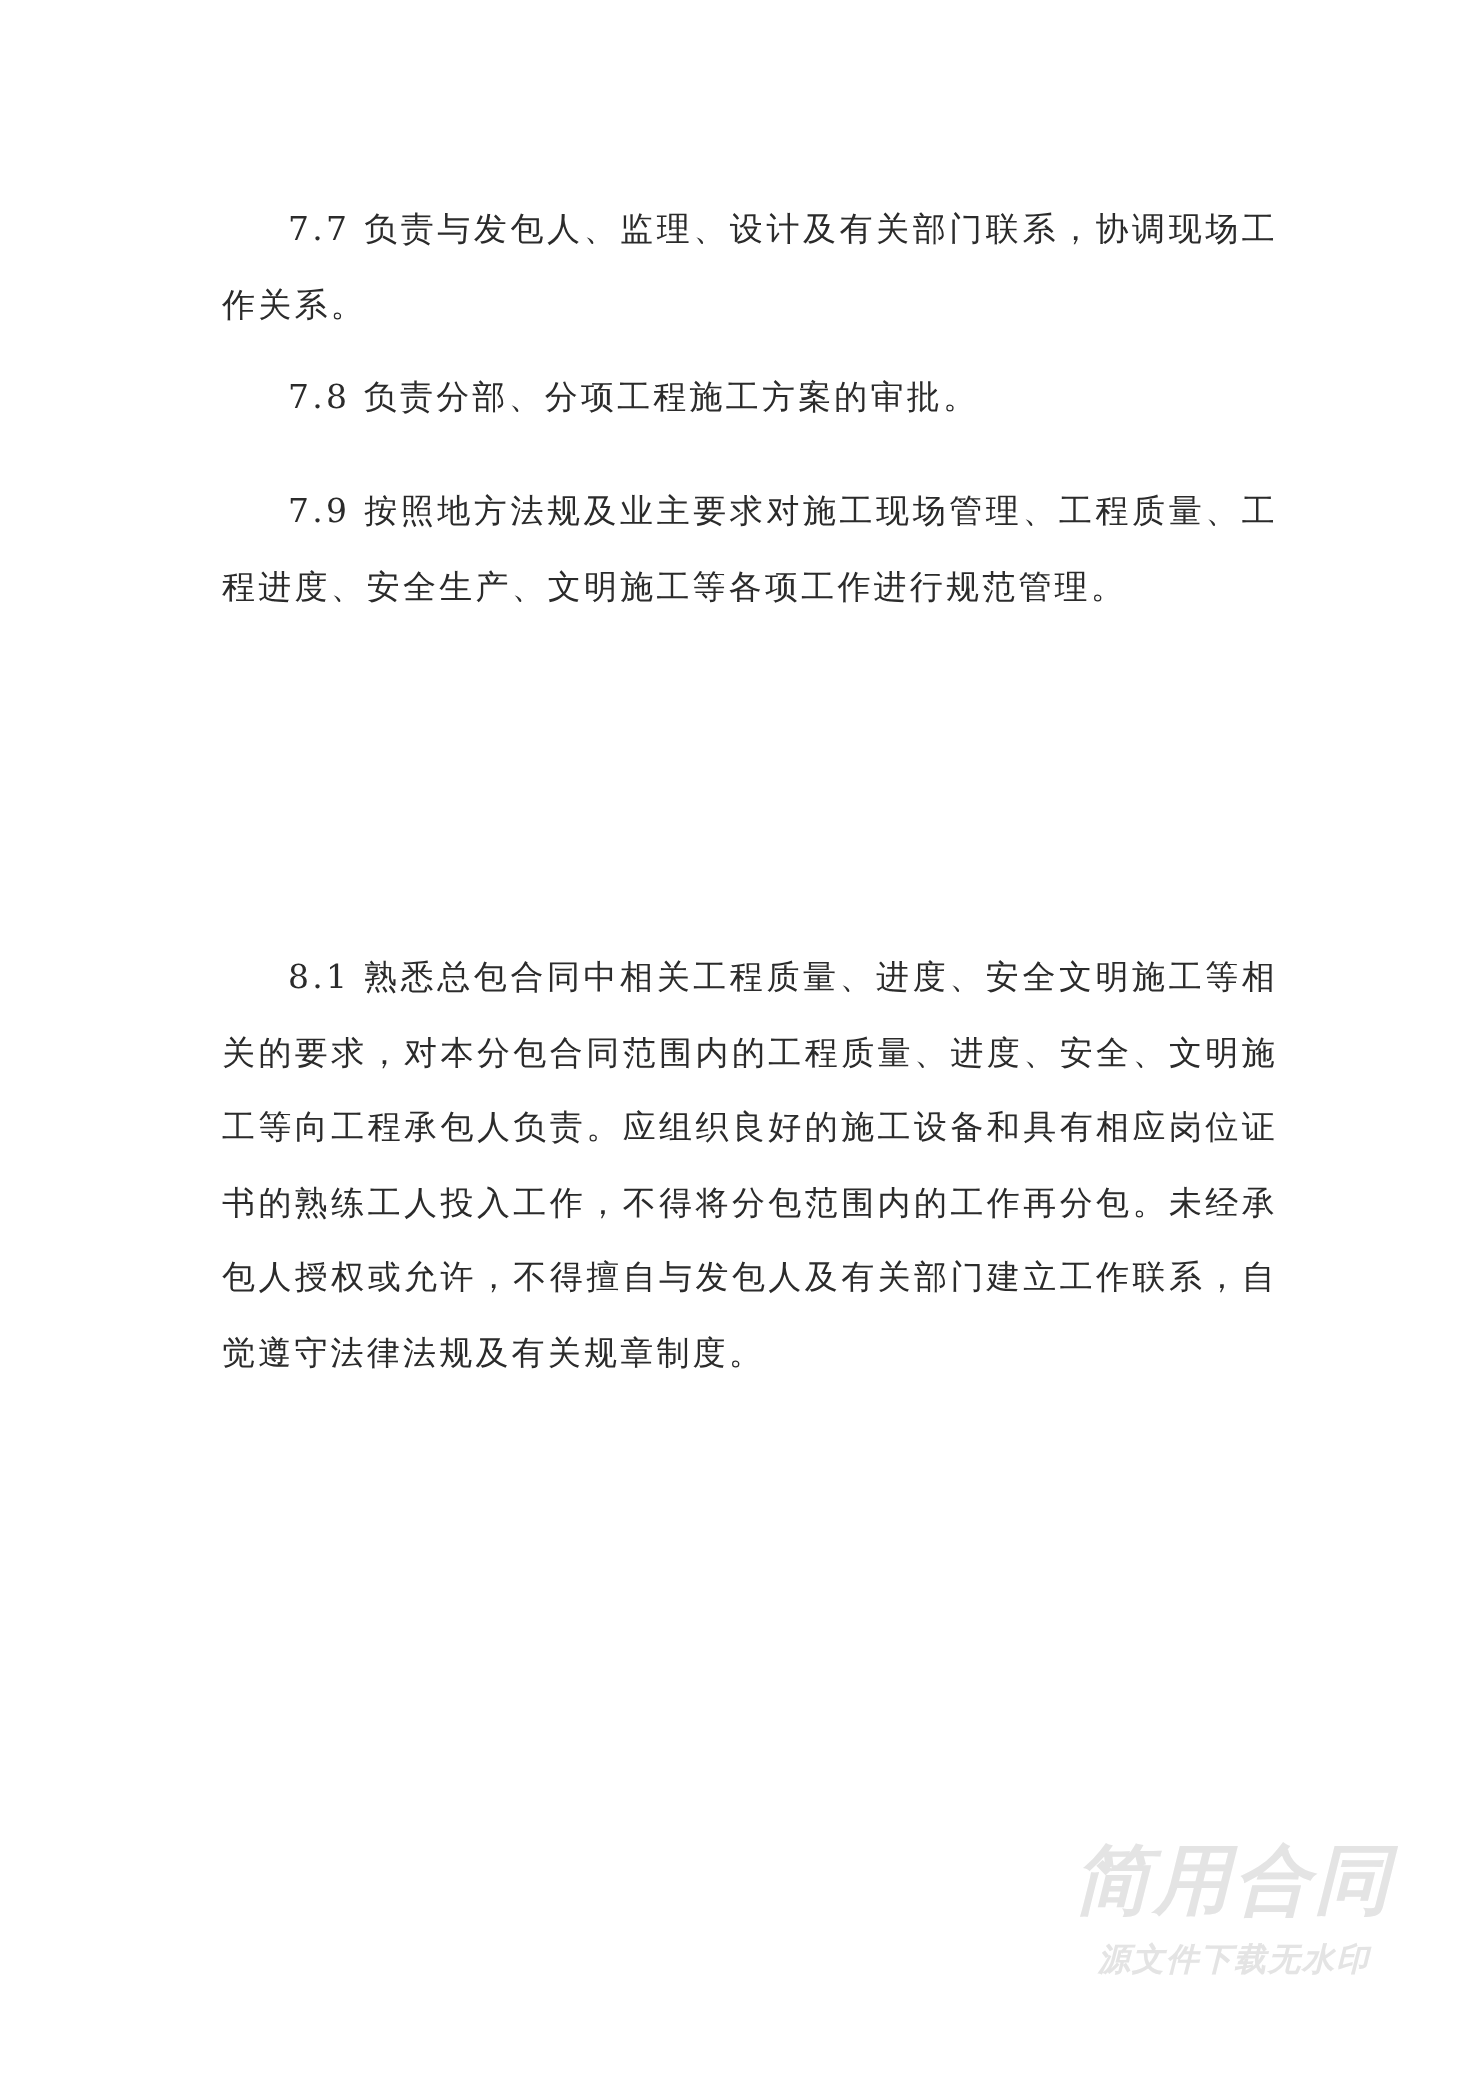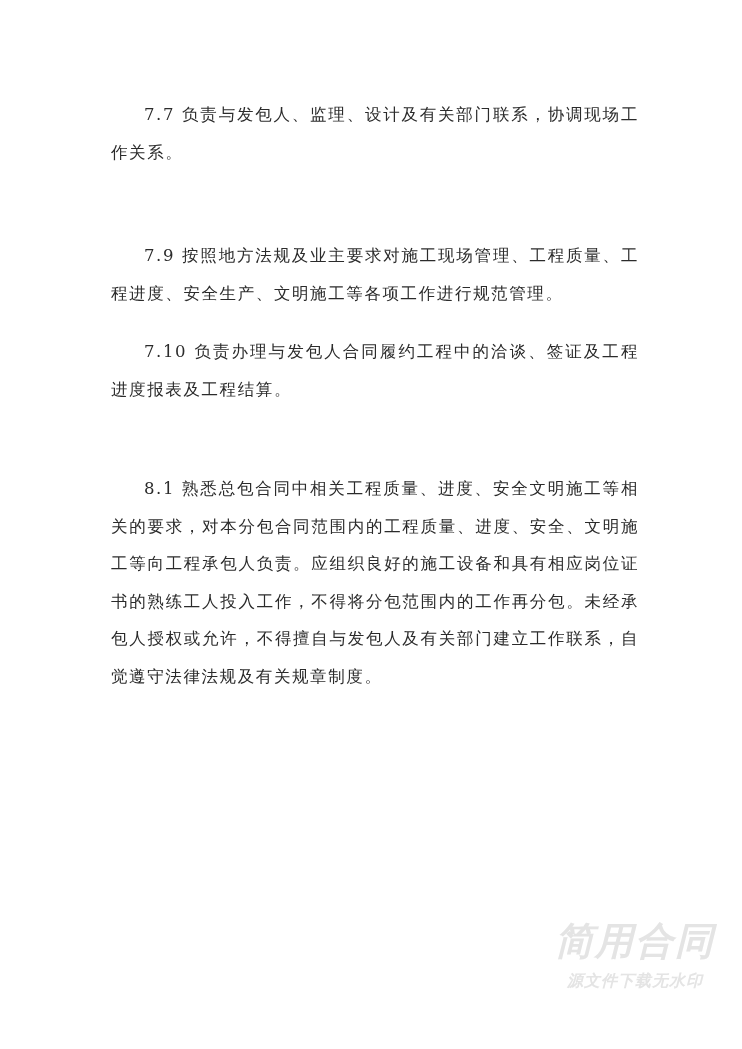--- a/index.html
+++ b/index.html
@@ -22,34 +22,34 @@
     text-align-last: left;
   }
   .p1 { top: 96px; }
   .p2 { top: 180px; }
   .p3 { top: 237px; }
   .p4 { top: 333px; }
   .p5 { top: 429px; }
   .p6 { top: 470px; }
   .p7 { top: 733px; }
   .watermark {
-    position: absolute; left: 540px; top: 918px; width: 190px;
+    position: absolute; left: 522px; top: 918px; width: 190px;
     font-family: Liberation Serif, serif;
     color: #e4e4e4; font-style: italic; font-weight: bold;
     text-align: center;
   }
   .wm-title { font-size: 38px; letter-spacing: 2px; line-height: 46px; }
   .wm-sub { font-size: 16px; letter-spacing: 1px; line-height: 30px; margin-top: 2px; }
 </style>
 </head>
 <body>
 
 <div class="page">
   <div class="para p1">7.7 负责与发包人、监理、设计及有关部门联系，协调现场工作关系。</div>
+  <div class="para p2">7.8 负责分部、分项工程施工方案的审批。</div>
   <div class="para p3">7.9 按照地方法规及业主要求对施工现场管理、工程质量、工程进度、安全生产、文明施工等各项工作进行规范管理。</div>
-  <div class="para p4">7.10 负责办理与发包人合同履约工程中的洽谈、签证及工程进度报表及工程结算。</div>
   <div class="para p6">8.1 熟悉总包合同中相关工程质量、进度、安全文明施工等相关的要求，对本分包合同范围内的工程质量、进度、安全、文明施工等向工程承包人负责。应组织良好的施工设备和具有相应岗位证书的熟练工人投入工作，不得将分包范围内的工作再分包。未经承包人授权或允许，不得擅自与发包人及有关部门建立工作联系，自觉遵守法律法规及有关规章制度。</div>
 
   <div class="watermark">
     <div class="wm-title">简用合同</div>
     <div class="wm-sub">源文件下载无水印</div>
   </div>
 </div>
 
 </body></html>

